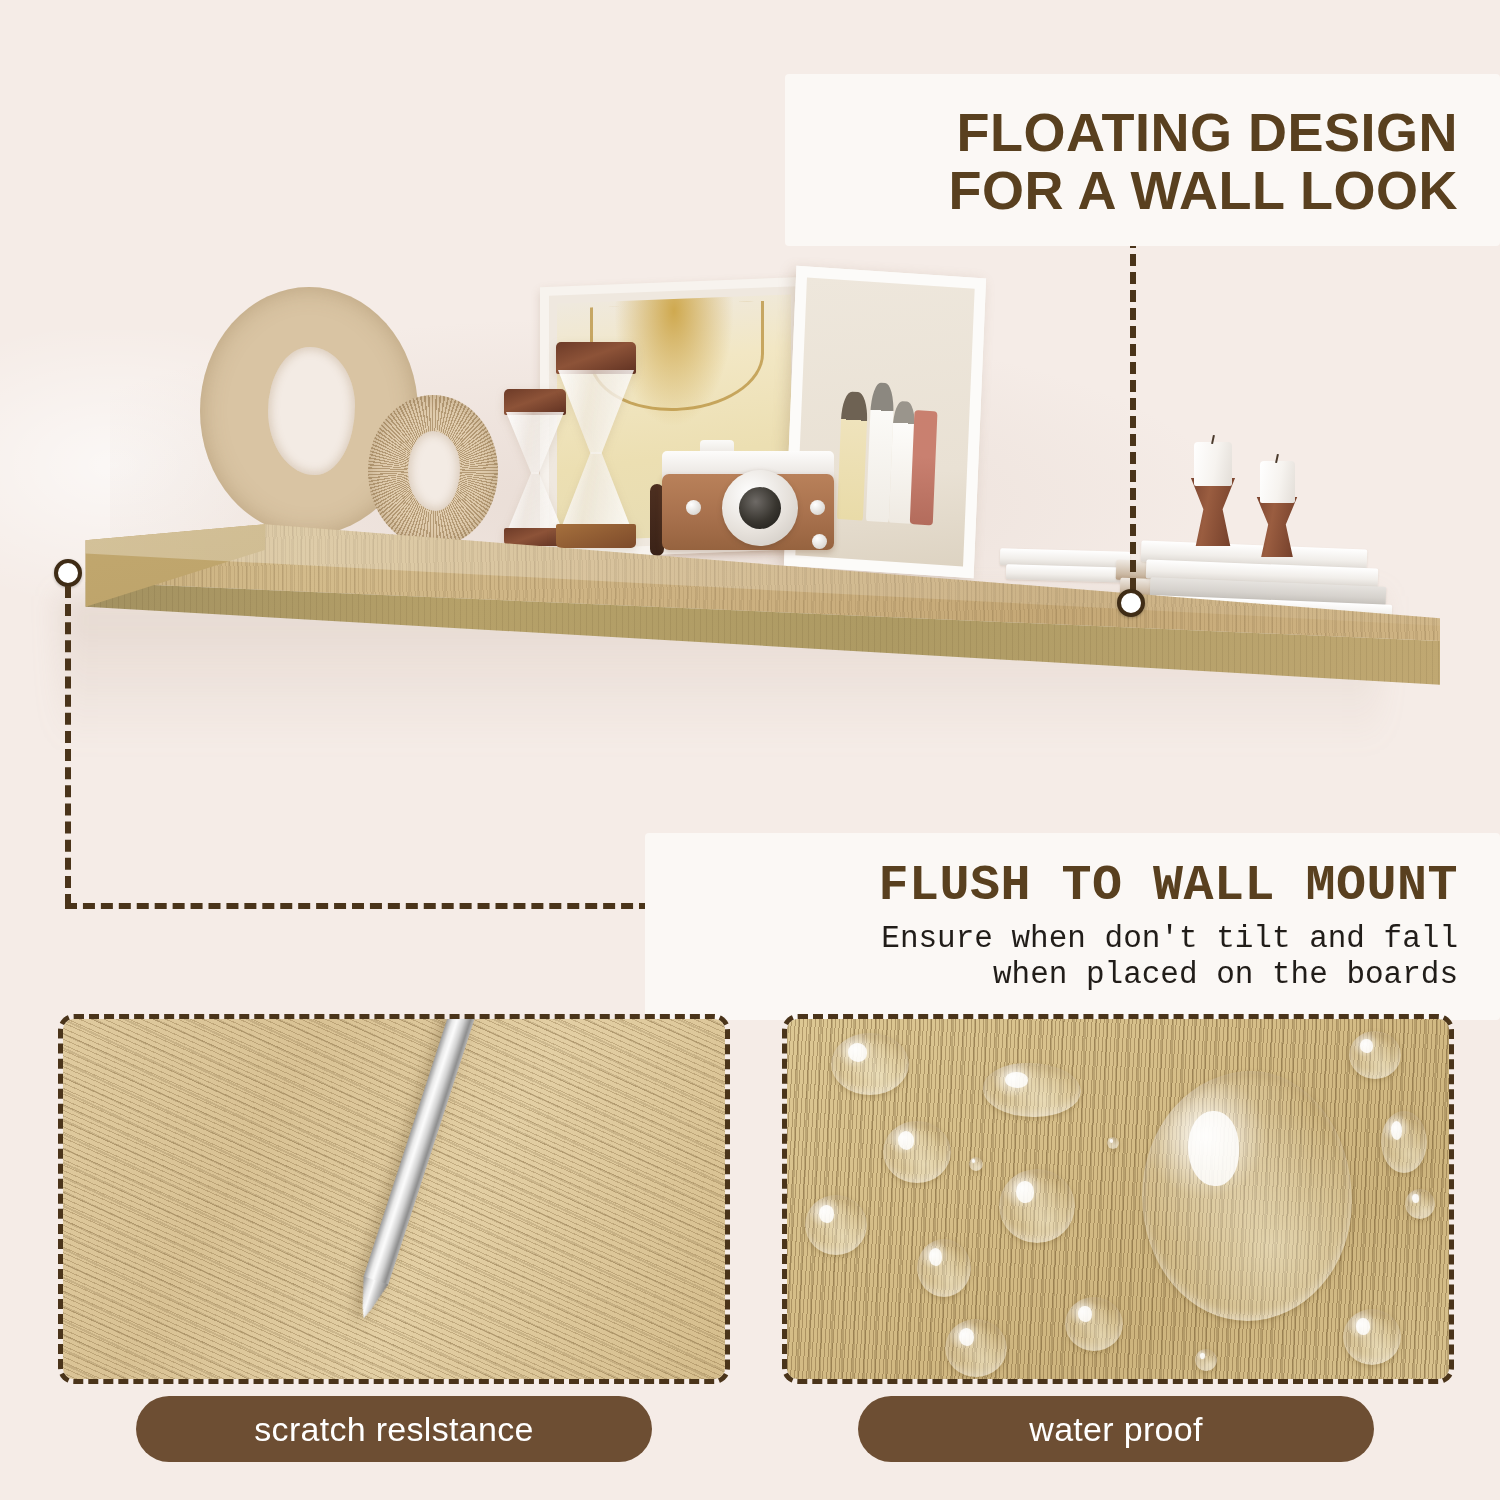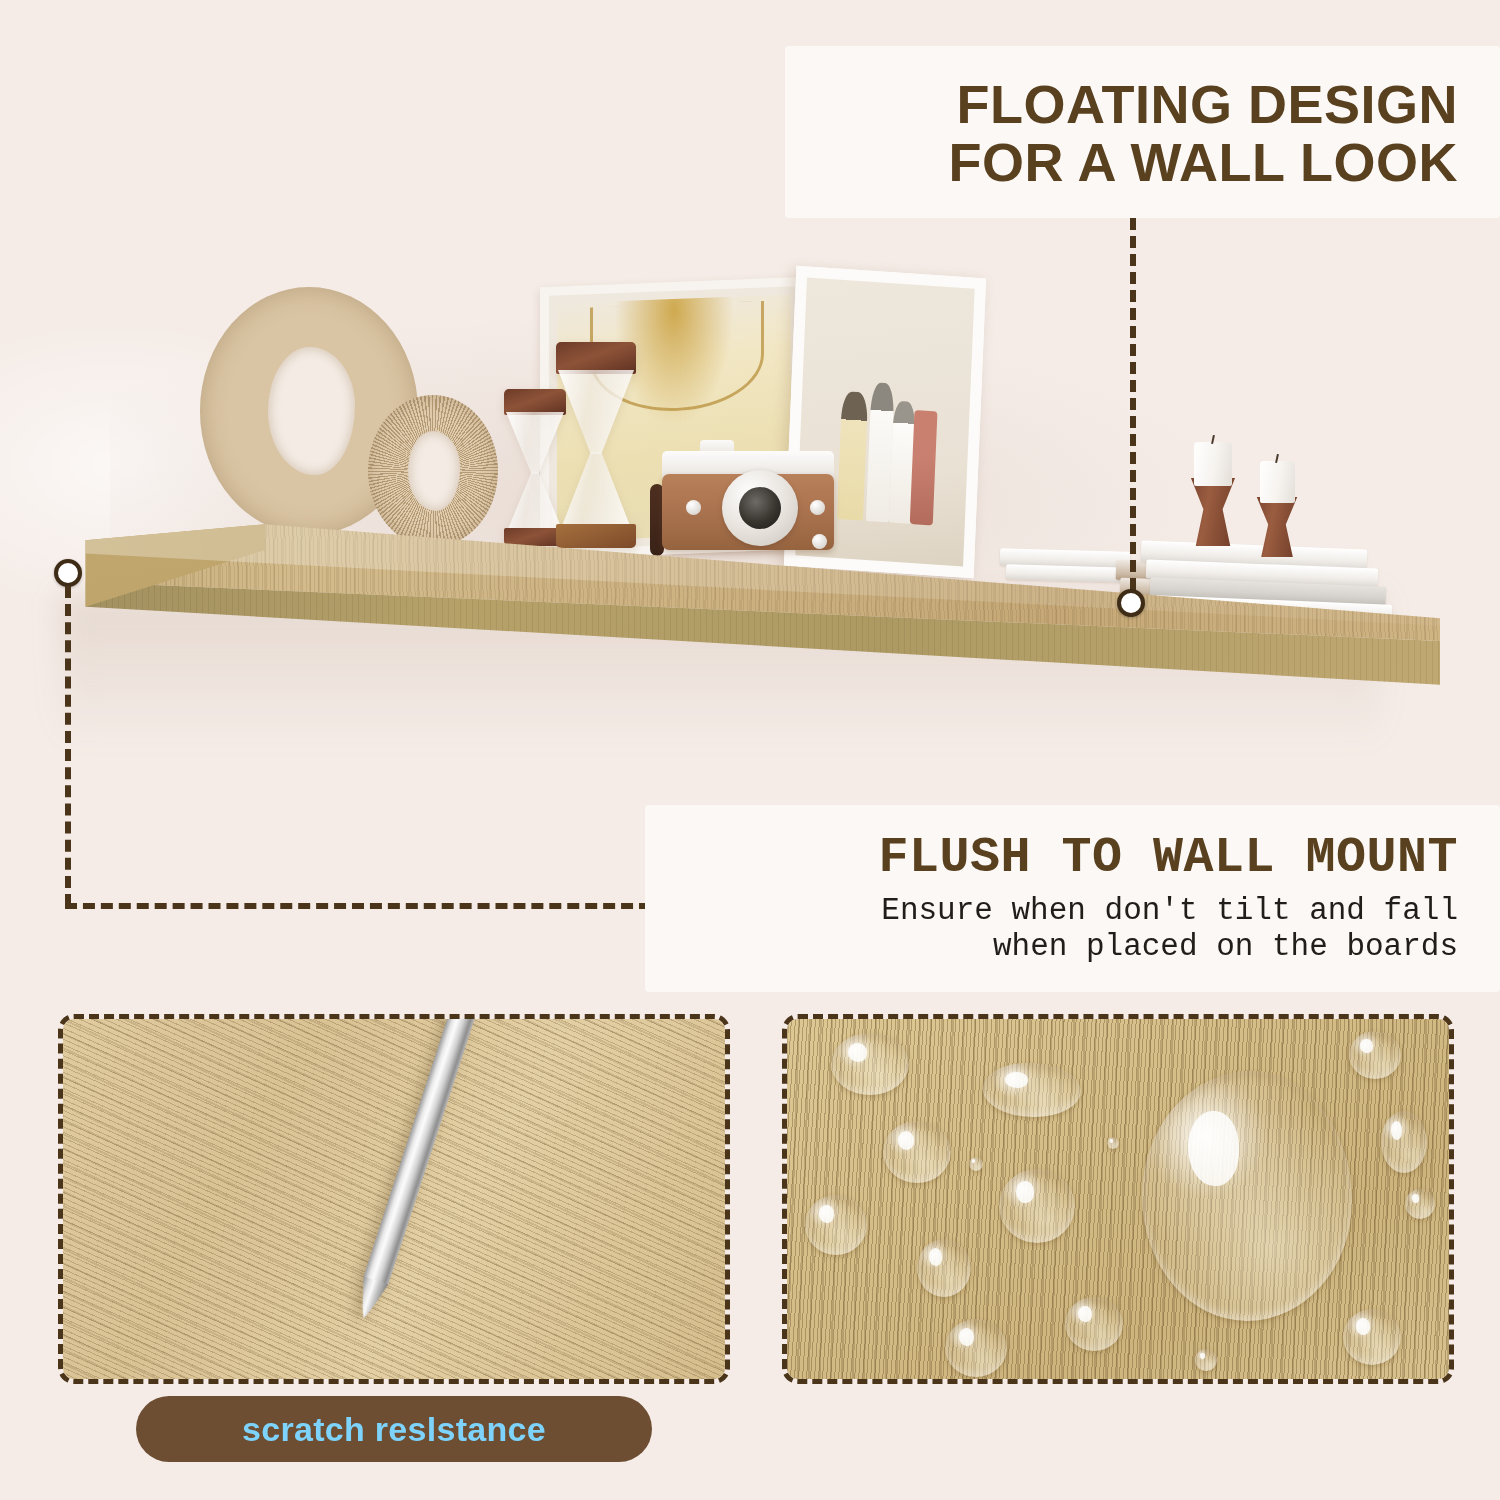--- a/index.html
+++ b/index.html
@@ -216,20 +216,21 @@
   .wick {
     position: absolute; width: 2px; height: 9px; background: #4a3a2c;
     transform: rotate(12deg);
   }
 
   
   .callout {
     position: absolute;
     background: #fbf8f5;
     border-radius: 4px;
+    margin-top: 28px;
   }
   #callout-floating {
     left: 785px; top: 46px; width: 715px; height: 172px;
     padding: 18px 42px 14px 0;
     display: flex; flex-direction: column; justify-content: center;
   }
   #callout-flush {
     left: 645px; top: 805px; width: 855px; height: 187px;
     padding: 14px 42px 14px 0;
     display: flex; flex-direction: column; justify-content: center; font-family: Liberation Mono, monospace;
@@ -341,23 +342,23 @@
   .drop-big {
     border-radius: 52% 48% 50% 50% / 50% 52% 48% 50%;
   }
 
   
   .pill {
     position: absolute;
     height: 66px;
     border-radius: 33px;
     background: #6d4e33;
-    color: #7dd3fc;
+    color: #ffffff;
     font-size: 34px;
-    font-weight: 700;
+    font-weight: 400;
     display: flex; align-items: center; justify-content: center;
     letter-spacing: .3px;
   }
   #pill-scratch { left: 136px; top: 1396px; width: 516px; }
   #pill-water   { left: 858px; top: 1396px; width: 516px; }
 </style>
 </head>
 <body>
 
 <div class="stage">
@@ -477,14 +478,15 @@
     <div class="drop" style="left:562px;top:12px;width:52px;height:48px;"></div>
     <div class="drop" style="left:594px;top:92px;width:46px;height:62px;"></div>
     <div class="drop" style="left:618px;top:170px;width:30px;height:30px;"></div>
     <div class="drop" style="left:556px;top:290px;width:58px;height:56px;"></div>
     <div class="drop" style="left:408px;top:330px;width:22px;height:22px;"></div>
     <div class="drop" style="left:182px;top:138px;width:14px;height:14px;"></div>
     <div class="drop" style="left:320px;top:118px;width:12px;height:12px;"></div>
   </div>
 
   <div class="pill" id="pill-scratch">scratch reslstance</div>
+  <div class="pill" id="pill-water">water proof</div>
 
 </div>
 
 </body></html>

